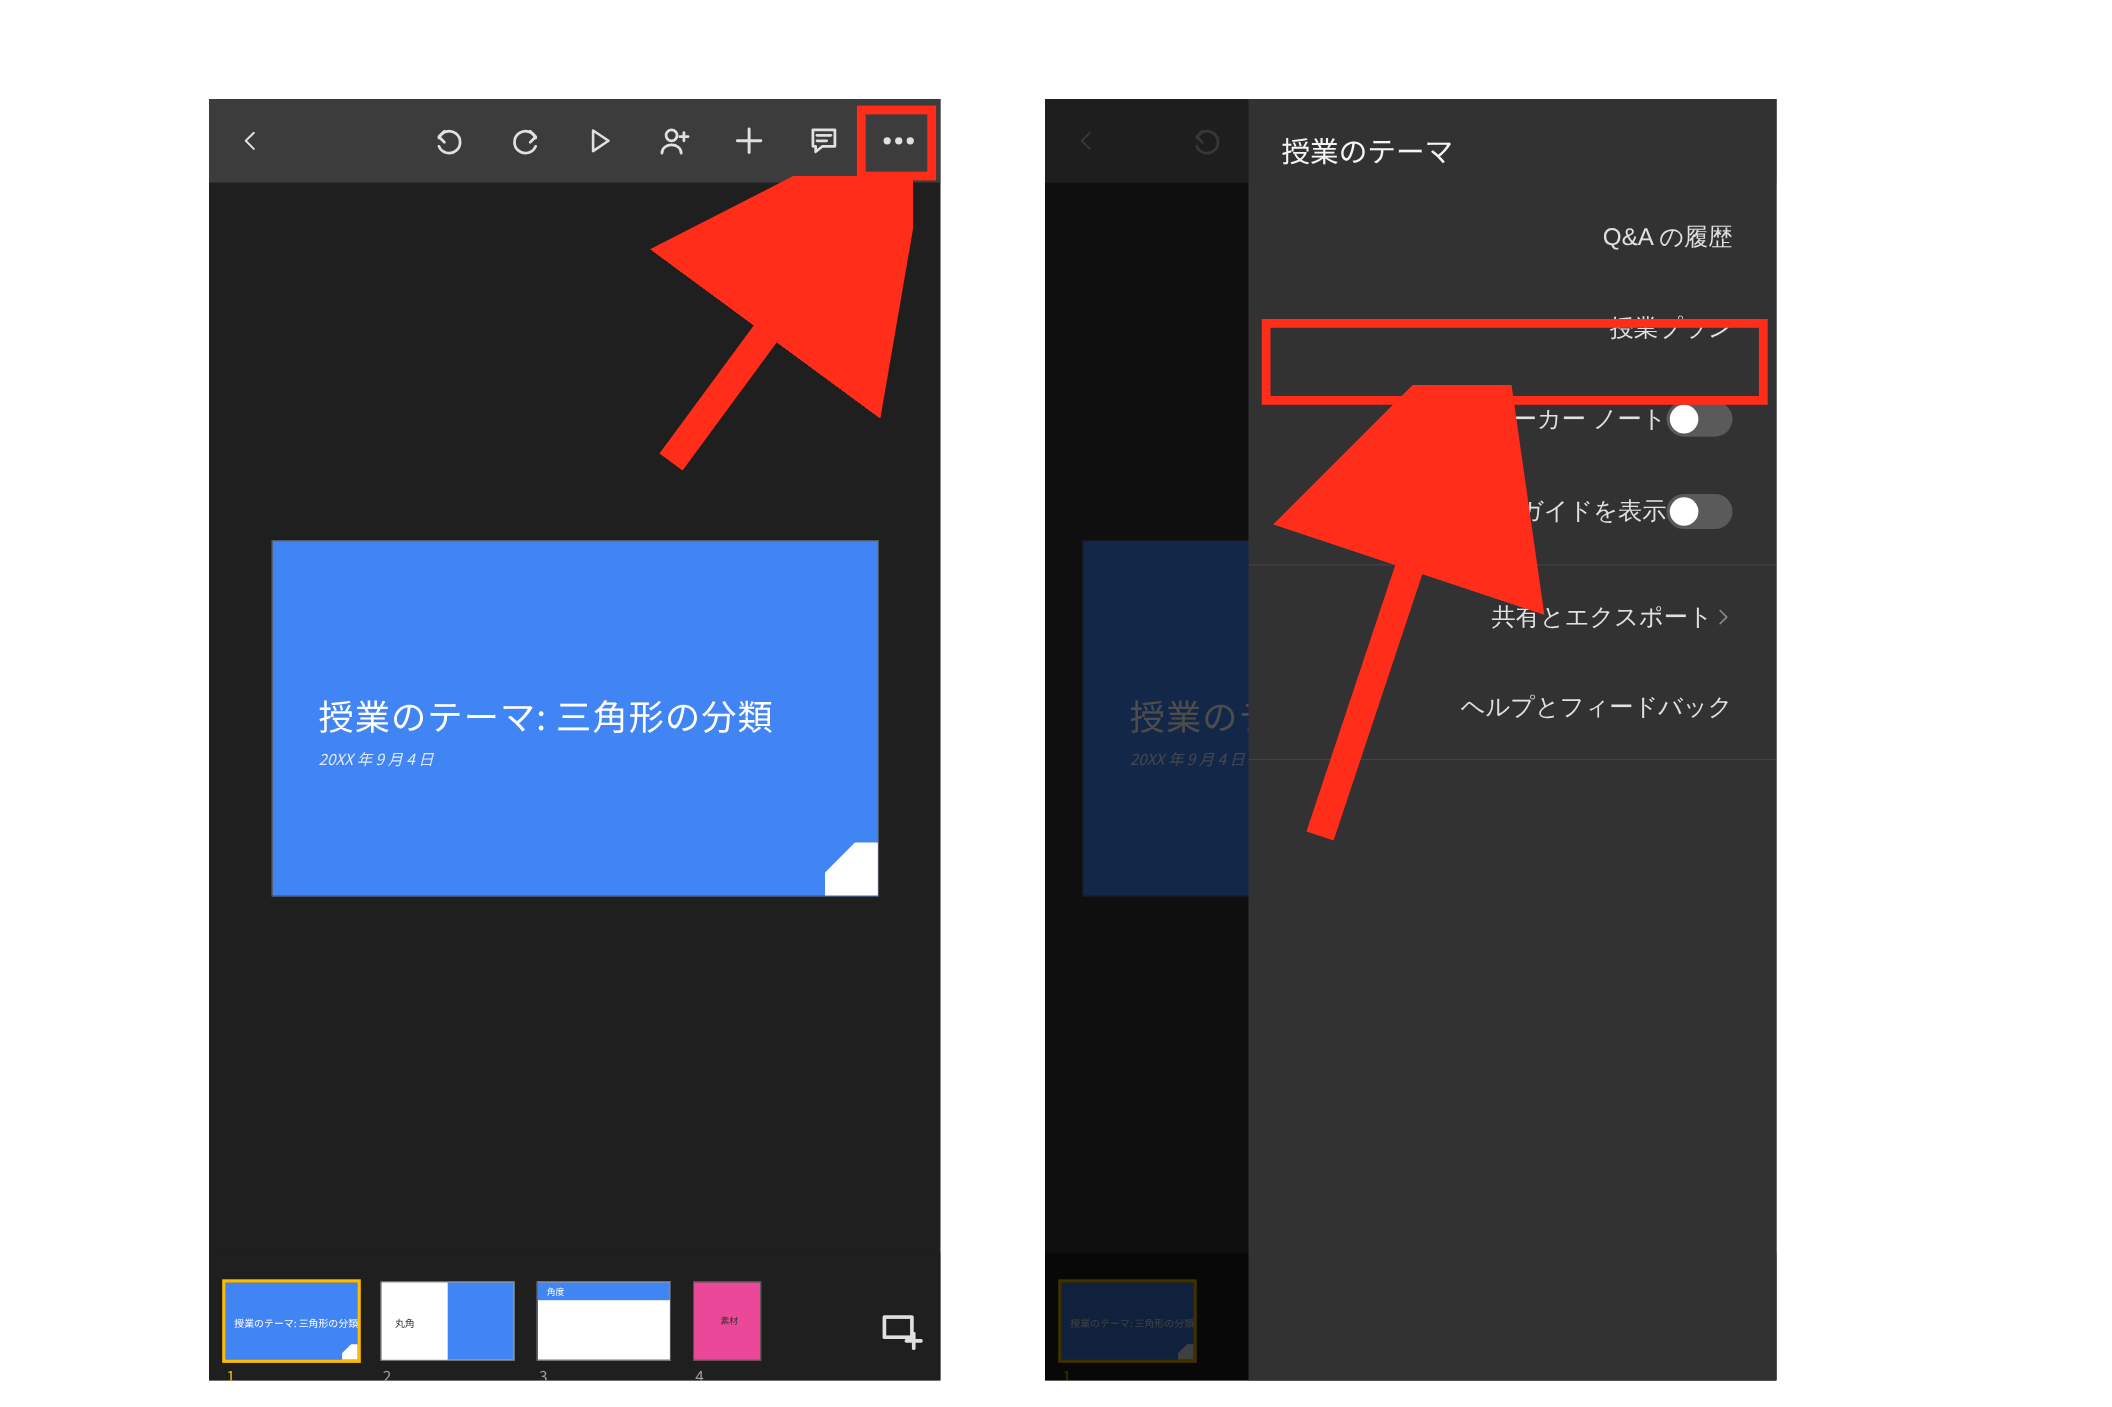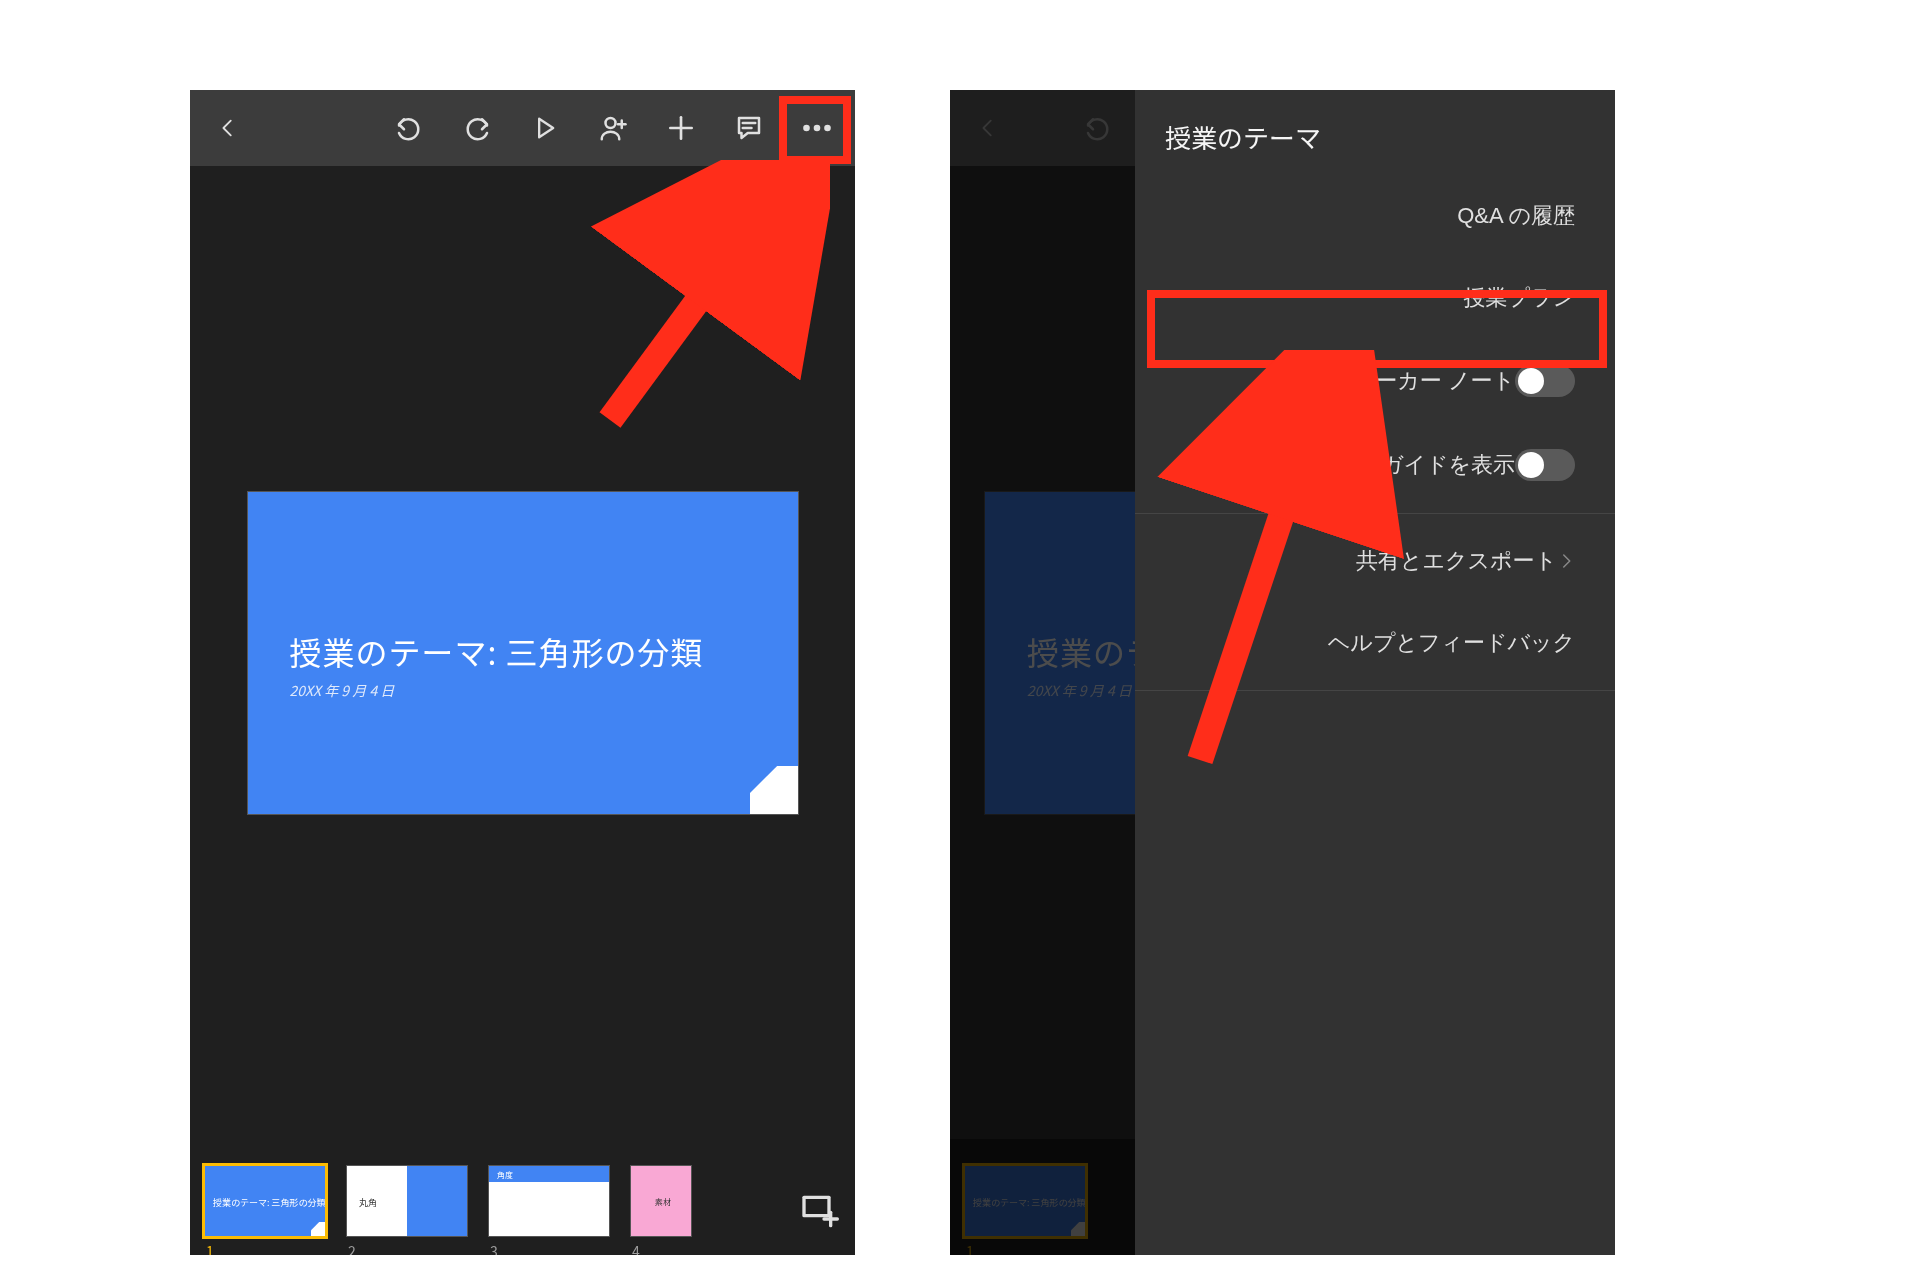--- a/index.html
+++ b/index.html
@@ -142,21 +142,21 @@
   }
   .mini-corner::before {
     content:''; position:absolute; right:-14px; bottom:-14px; width:28px; height:28px;
     background:#fff; transform:rotate(45deg);
   }
   .thumb2 .half-l { position:absolute; left:0; top:0; bottom:0; width:50%; background:#fff; }
   .thumb2 .half-r { position:absolute; right:0; top:0; bottom:0; width:50%; background:#4184f3; }
   .thumb2 .t2txt { position:absolute; left:12px; top:30px; font-size:9px; color:#333; }
   .thumb3 .bar { position:absolute; left:0; top:0; right:0; height:16px; background:#4184f3; }
   .thumb3 .t3txt { position:absolute; left:8px; top:3px; font-size:8px; color:#fff; }
-  .thumb4 { background:#f9a8d4; overflow:hidden; width:62px; }
+  .thumb4 { background:#ec4899; overflow:hidden; width:62px; }
   .thumb4 .t4txt { position:absolute; left:24px; top:30px; font-size:8px; color:#333; }
   .thumb-num {
     color: #9e9e9e;
     font-size: 14px;
     margin-top: 4px;
     padding-left: 2px;
   }
   .thumb-num.sel { color: #fbbc04; }
 
   .add-slide {

